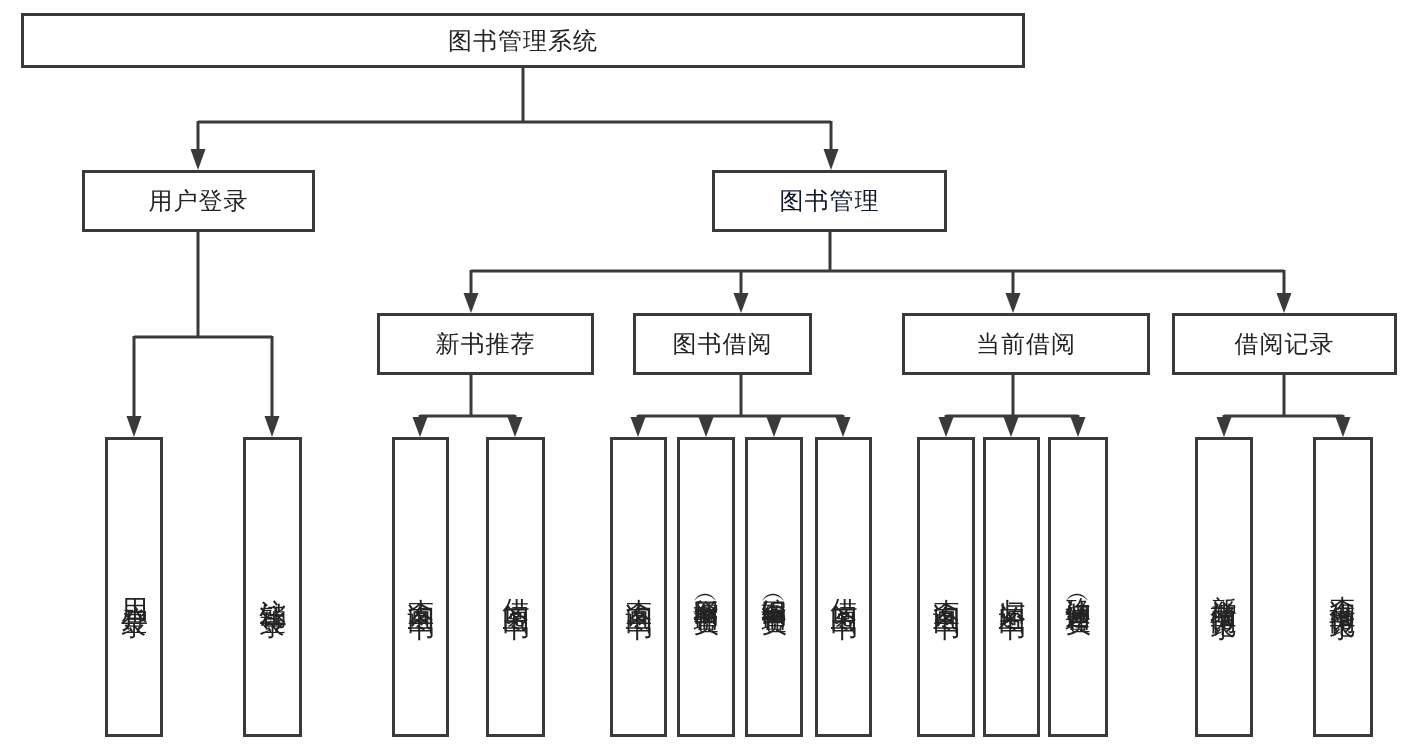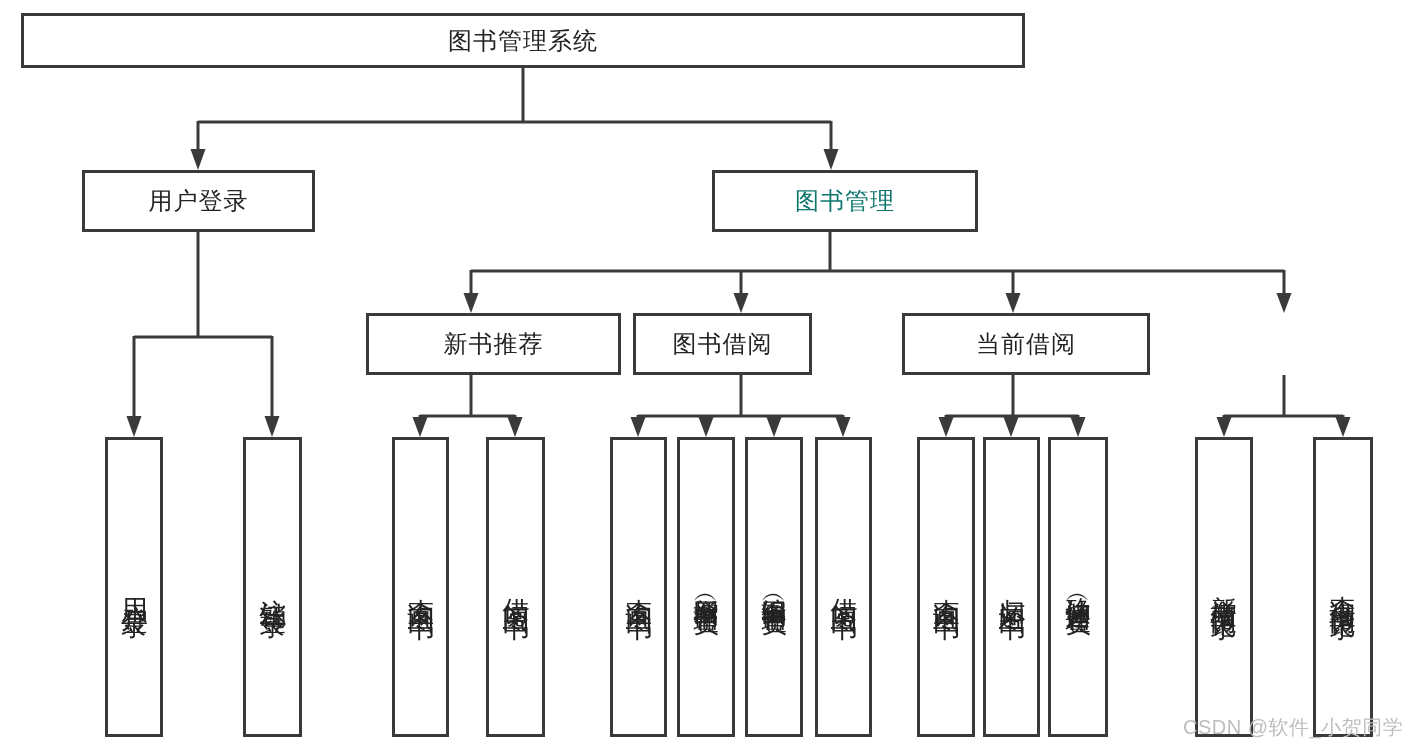--- a/index.html
+++ b/index.html
@@ -121,32 +121,35 @@
     </g>
   </svg>
 
   <div class="box h-box" style="left: 21px; top: 13px; width: 1004px; height: 55px; border-color: rgb(58, 58, 58); color: rgb(35, 35, 35); background: rgb(255, 255, 255);">
     <span>图书管理系统</span>
   </div>
 
   <div class="box h-box" style="left: 82px; top: 170px; width: 233px; height: 62px; border-color: rgb(58, 58, 58); color: rgb(35, 35, 35); background: rgb(255, 255, 255);">
     <span>用户登录</span>
   </div>
-  <div class="box h-box" style="left: 712px; top: 170px; width: 266px; height: 62px; border-color: rgb(58, 58, 58); color: #0f766e; background: rgb(255, 255, 255);">
+  <div class="box h-box" style="left: 712px; top: 170px; width: 235px; height: 62px; border-color: rgb(58, 58, 58); color: #0f172a; background: rgb(255, 255, 255);">
     <span>图书管理</span>
   </div>
 
-  <div class="box h-box" style="left: 366px; top: 313px; width: 255px; height: 62px; border-color: rgb(58, 58, 58); color: rgb(35, 35, 35); background: rgb(255, 255, 255);">
+  <div class="box h-box" style="left: 377px; top: 313px; width: 217px; height: 62px; border-color: rgb(58, 58, 58); color: rgb(35, 35, 35); background: rgb(255, 255, 255);">
     <span>新书推荐</span>
   </div>
   <div class="box h-box" style="left: 633px; top: 313px; width: 179px; height: 62px; border-color: rgb(58, 58, 58); color: rgb(35, 35, 35); background: rgb(255, 255, 255);">
     <span>图书借阅</span>
   </div>
   <div class="box h-box" style="left: 902px; top: 313px; width: 248px; height: 62px; border-color: rgb(58, 58, 58); color: rgb(35, 35, 35); background: rgb(255, 255, 255);">
     <span>当前借阅</span>
+  </div>
+  <div class="box h-box" style="left: 1172px; top: 313px; width: 225px; height: 62px; border-color: rgb(58, 58, 58); color: rgb(35, 35, 35); background: rgb(255, 255, 255);">
+    <span>借阅记录</span>
   </div>
 
   <div class="box leaf" style="left: 105px; top: 437px; width: 58px; height: 300px; border-color: rgb(58, 58, 58); color: rgb(35, 35, 35); background: rgb(255, 255, 255);">
     <span>用户登录</span>
   </div>
   <div class="box leaf" style="left: 243px; top: 437px; width: 59px; height: 300px; border-color: rgb(58, 58, 58); color: rgb(35, 35, 35); background: rgb(255, 255, 255);">
     <span>注销登录</span>
   </div>
 
   <div class="box leaf" style="left: 392px; top: 437px; width: 57px; height: 300px; border-color: rgb(58, 58, 58); color: rgb(35, 35, 35); background: rgb(255, 255, 255);">
@@ -179,15 +182,14 @@
     <span>确认归还（管理员）</span>
   </div>
 
   <div class="box leaf mid" style="left: 1195px; top: 437px; width: 58px; height: 300px; border-color: rgb(58, 58, 58); color: rgb(35, 35, 35); background: rgb(255, 255, 255);">
     <span>新增借阅记录</span>
   </div>
   <div class="box leaf mid" style="left: 1313px; top: 437px; width: 60px; height: 300px; border-color: rgb(58, 58, 58); color: rgb(35, 35, 35); background: rgb(255, 255, 255);">
     <span>查询借阅记录</span>
   </div>
 
-  <div class="watermark" style="color: rgb(189, 189, 189);">CSDN @软件_小贺同学</div>
 
 </div>
 
 </body></html>

